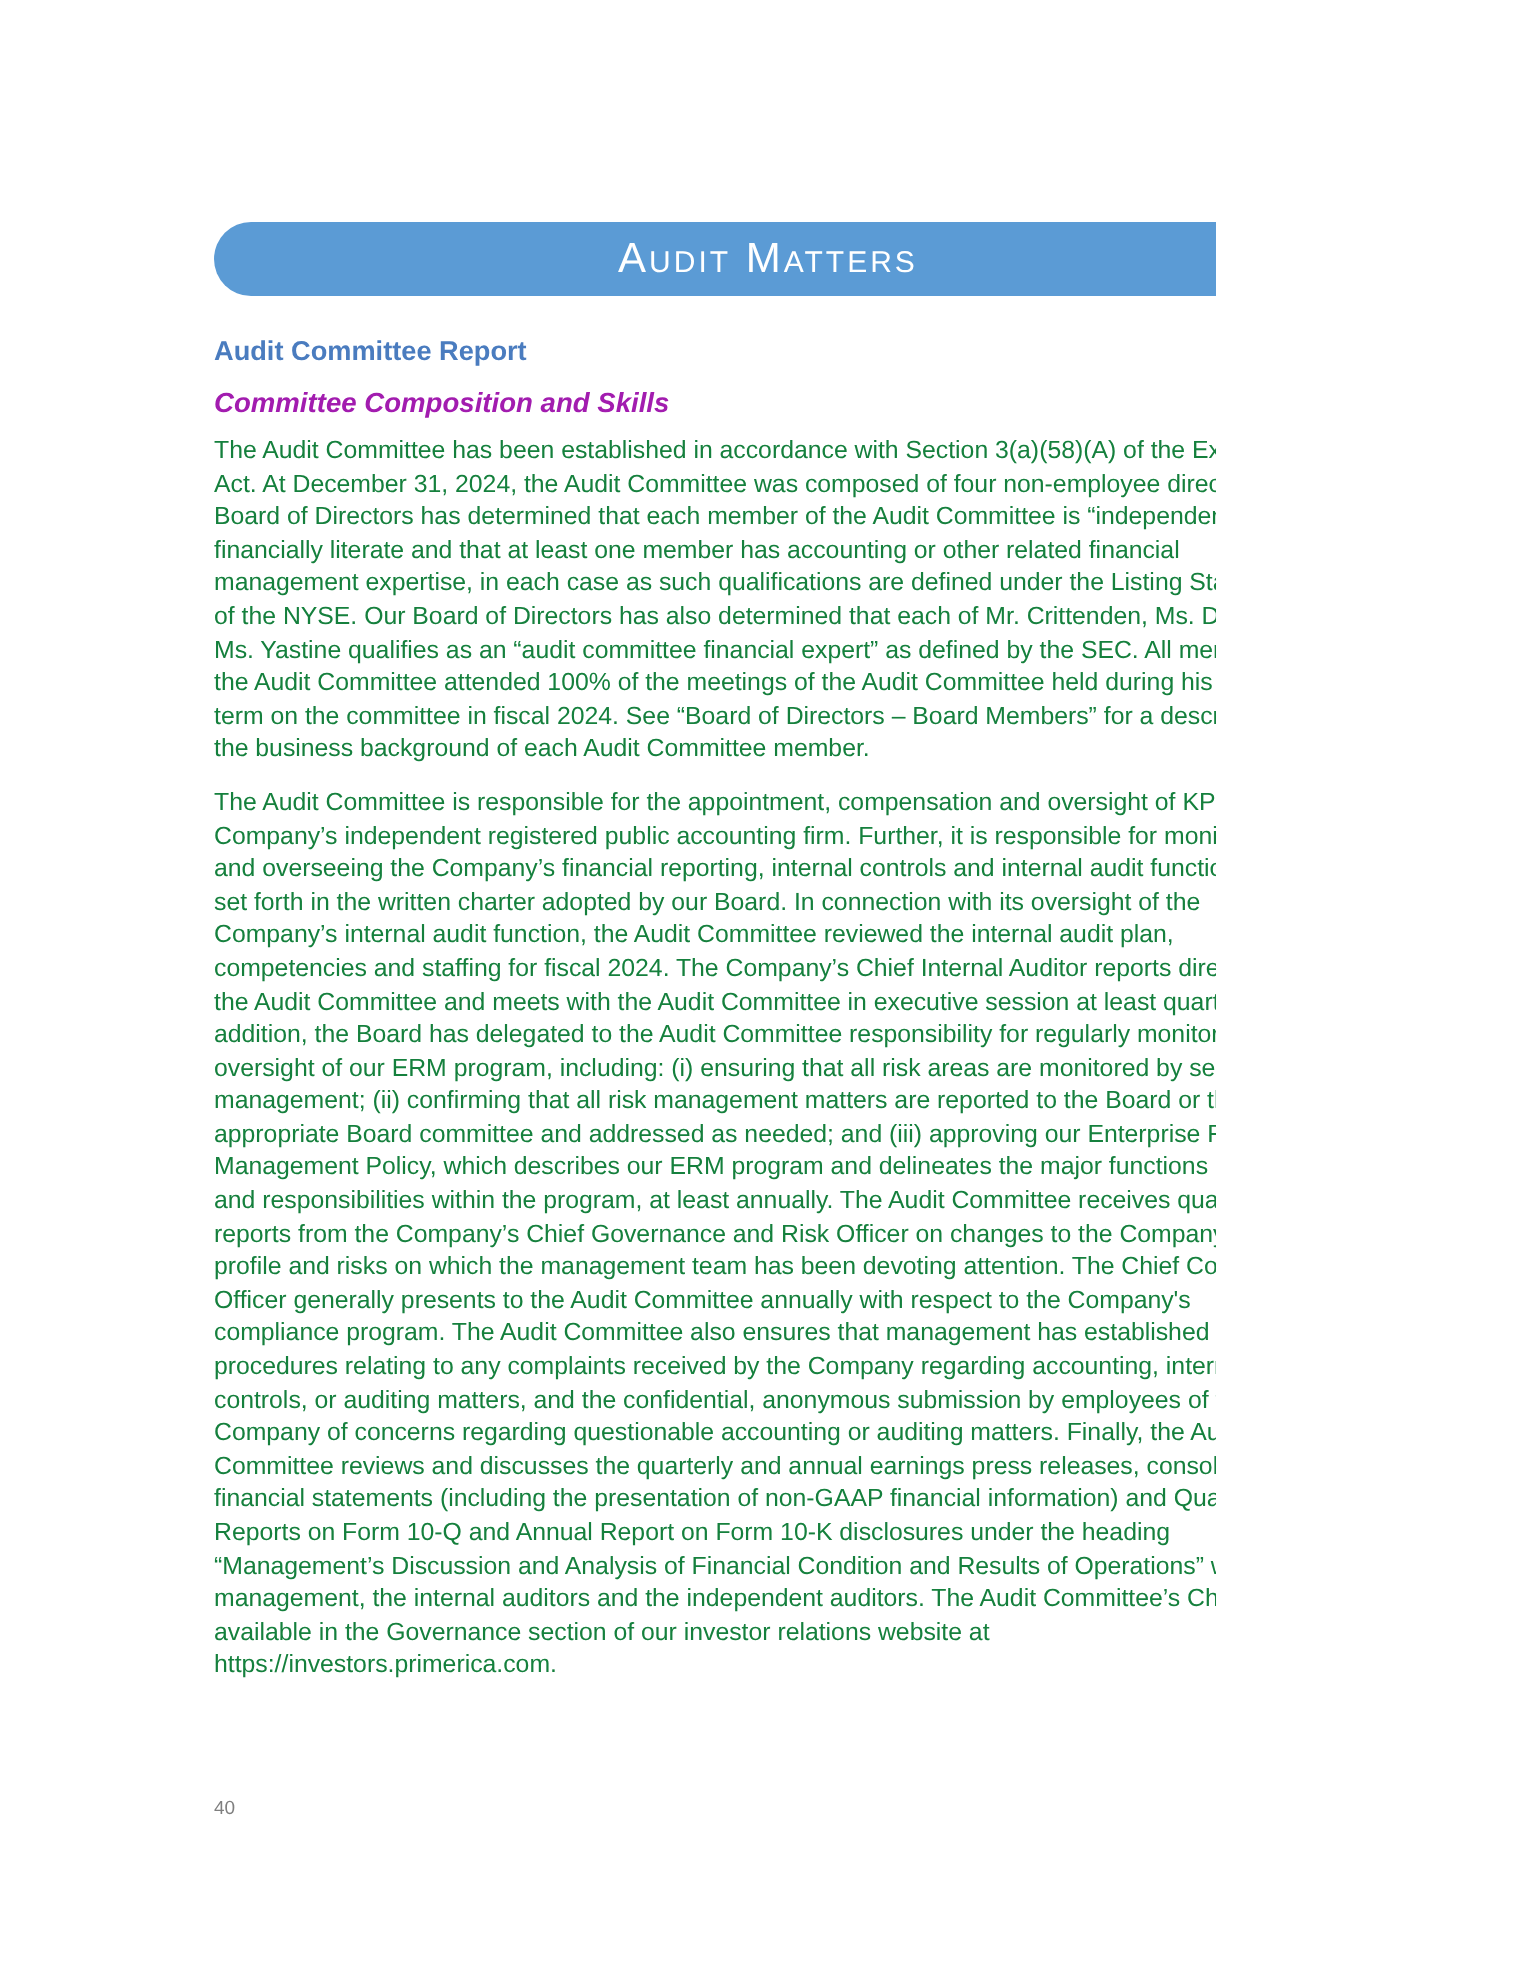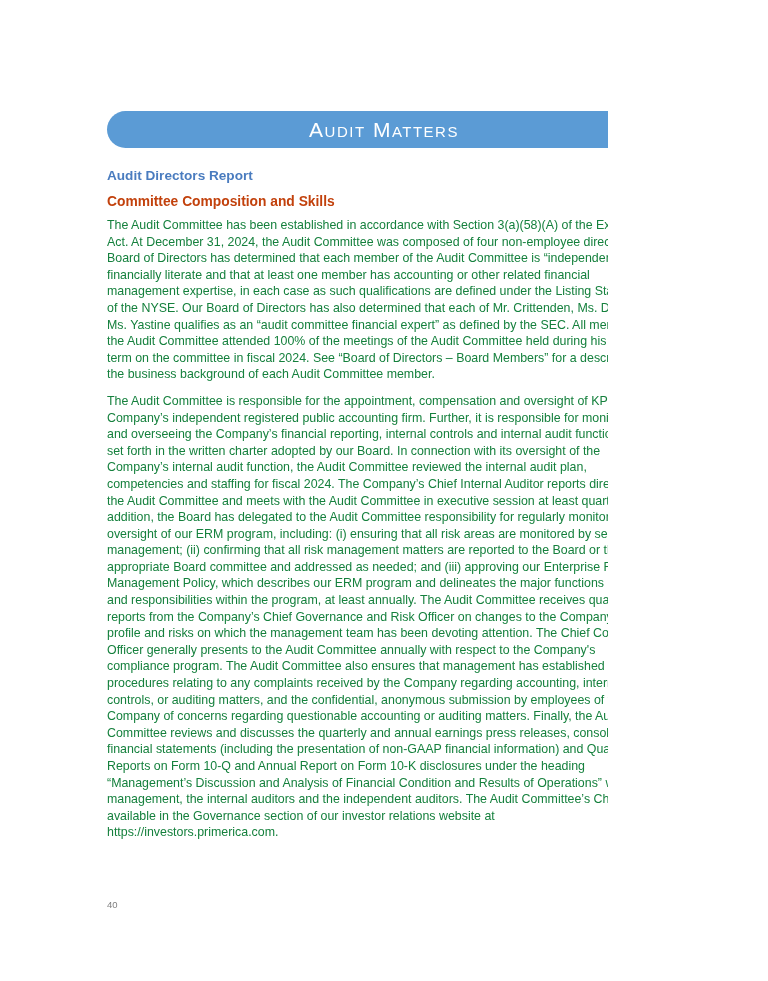--- a/index.html
+++ b/index.html
@@ -39,23 +39,24 @@
   }
   .report-heading {
     margin: 0 0 9px 0;
     color: #4a7cbf;
     font-size: 13.6px;
     font-weight: bold;
     line-height: 17px;
   }
   .sub-heading {
     margin: 0 0 7px 0;
-    color: #c2410c;
+    color: #a21caf;
     font-size: 13.8px;
     font-weight: bold;
+    font-style: italic;
     line-height: 17px;
   }
   .sub-heading.spaced {
     margin-top: 21px;
   }
   .body-text {
     margin: 0 0 10px 0;
     color: #15803d;
     font-size: 12.4px;
     line-height: 16.6px;
@@ -75,21 +76,21 @@
 </head>
 <body>
 
 <div class="page">
   <div class="content">
 
     <div class="banner">
       <span class="banner-title">Audit Matters</span>
     </div>
 
-    <h2 class="report-heading">Audit Directors Report</h2>
+    <h2 class="report-heading">Audit Committee Report</h2>
 
     <h3 class="sub-heading">Committee Composition and Skills</h3>
 
     <p class="body-text">The Audit Committee has been established in accordance with Section 3(a)(58)(A) of the Exchange Act. At December 31, 2024, the Audit Committee was composed of four non-employee directors. Our Board of Directors has determined that each member of the Audit Committee is “independent” and financially literate and that at least one member has accounting or other related financial management expertise, in each case as such qualifications are defined under the Listing Standards of the NYSE. Our Board of Directors has also determined that each of Mr. Crittenden, Ms. Day and Ms. Yastine qualifies as an “audit committee financial expert” as defined by the SEC. All members of the Audit Committee attended 100% of the meetings of the Audit Committee held during his or her term on the committee in fiscal 2024. See “Board of Directors – Board Members” for a description of the business background of each Audit Committee member.</p>
 
 
     <p class="body-text"><span>The Audit Committee is responsible for the appointment, compensation and oversight of KPMG, the Company’s independent registered public accounting firm. Further, it is responsible for monitoring and overseeing the Company’s financial reporting, internal controls and internal audit functions, as set forth in the written charter adopted by our Board. In connection with its oversight of the Company’s internal audit function, the Audit Committee reviewed the internal audit plan, competencies and staffing for fiscal 2024. The Company’s Chief Internal Auditor reports directly to the Audit Committee and meets with the Audit Committee in executive session at least quarterly. In addition, the Board has delegated to the Audit Committee responsibility for regularly monitoring the oversight of our ERM program, including: (i) ensuring that all risk areas are monitored by senior management; (ii) confirming that all risk management matters are reported to the Board or the appropriate Board committee and addressed as needed; and (iii) approving our Enterprise Risk Management Policy, which describes our ERM program and delineates the major functions and roles and responsibilities within the program, at least annually. The Audit Committee receives quarterly reports from the Company’s Chief Governance and Risk Officer on changes to the Company’s risk profile and risks on which the management team has been devoting attention. The Chief Compliance Officer generally presents to the Audit Committee annually with respect to the Company's compliance program. The Audit Committee also ensures that management has established procedures relating to any complaints received by the Company regarding accounting, internal controls, or auditing matters, and the confidential, anonymous submission by employees of the Company of concerns regarding questionable accounting or auditing matters. Finally, the Audit Committee reviews and discusses the quarterly and annual earnings press releases, consolidated financial statements (including the presentation of non-GAAP financial information) and Quarterly Reports on Form 10-Q and Annual Report on Form 10-K disclosures under the heading “Management’s Discussion and Analysis of Financial Condition and Results of Operations” with management, the internal auditors and the independent auditors. The Audit Committee’s Charter is available in the Governance section of our investor relations website at </span><span class="italic">https://investors.primerica.com</span><span>.</span></p>
 
 
   </div>

